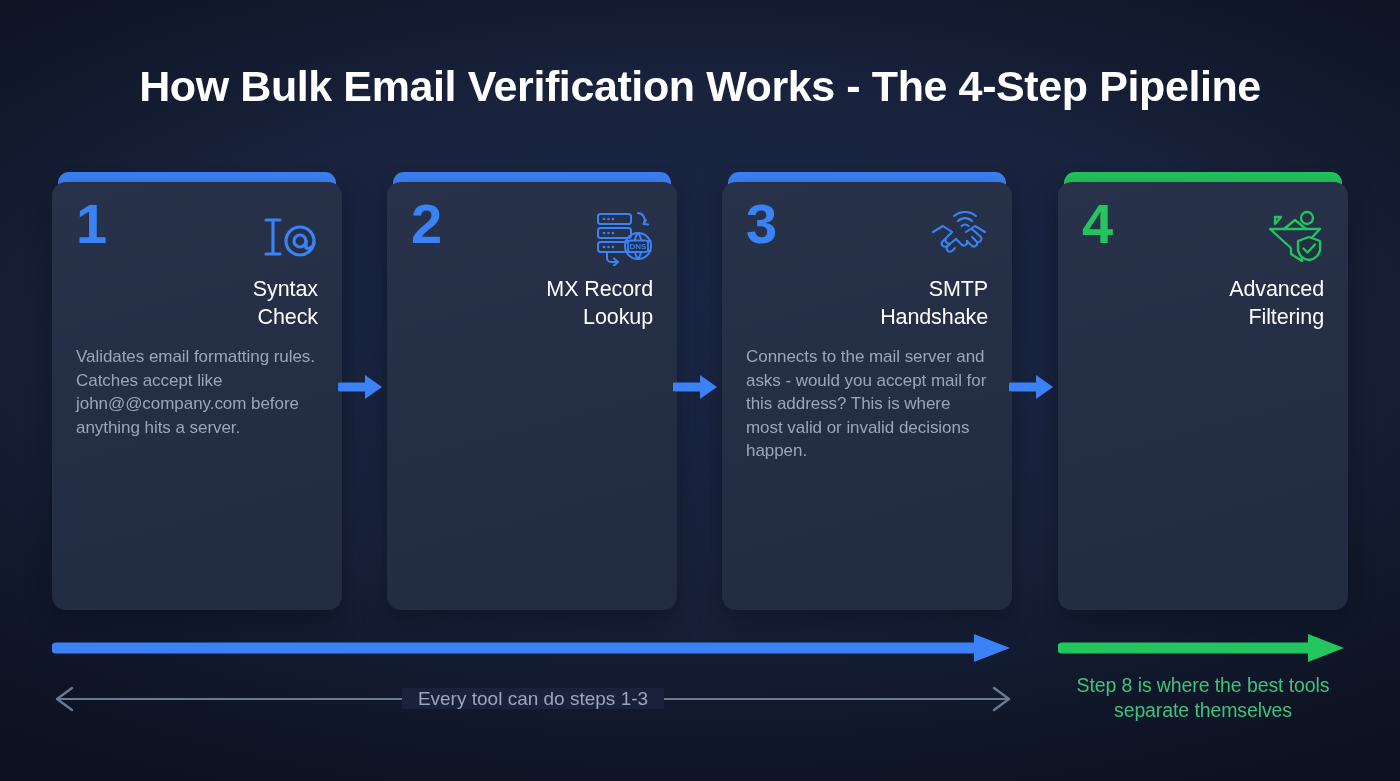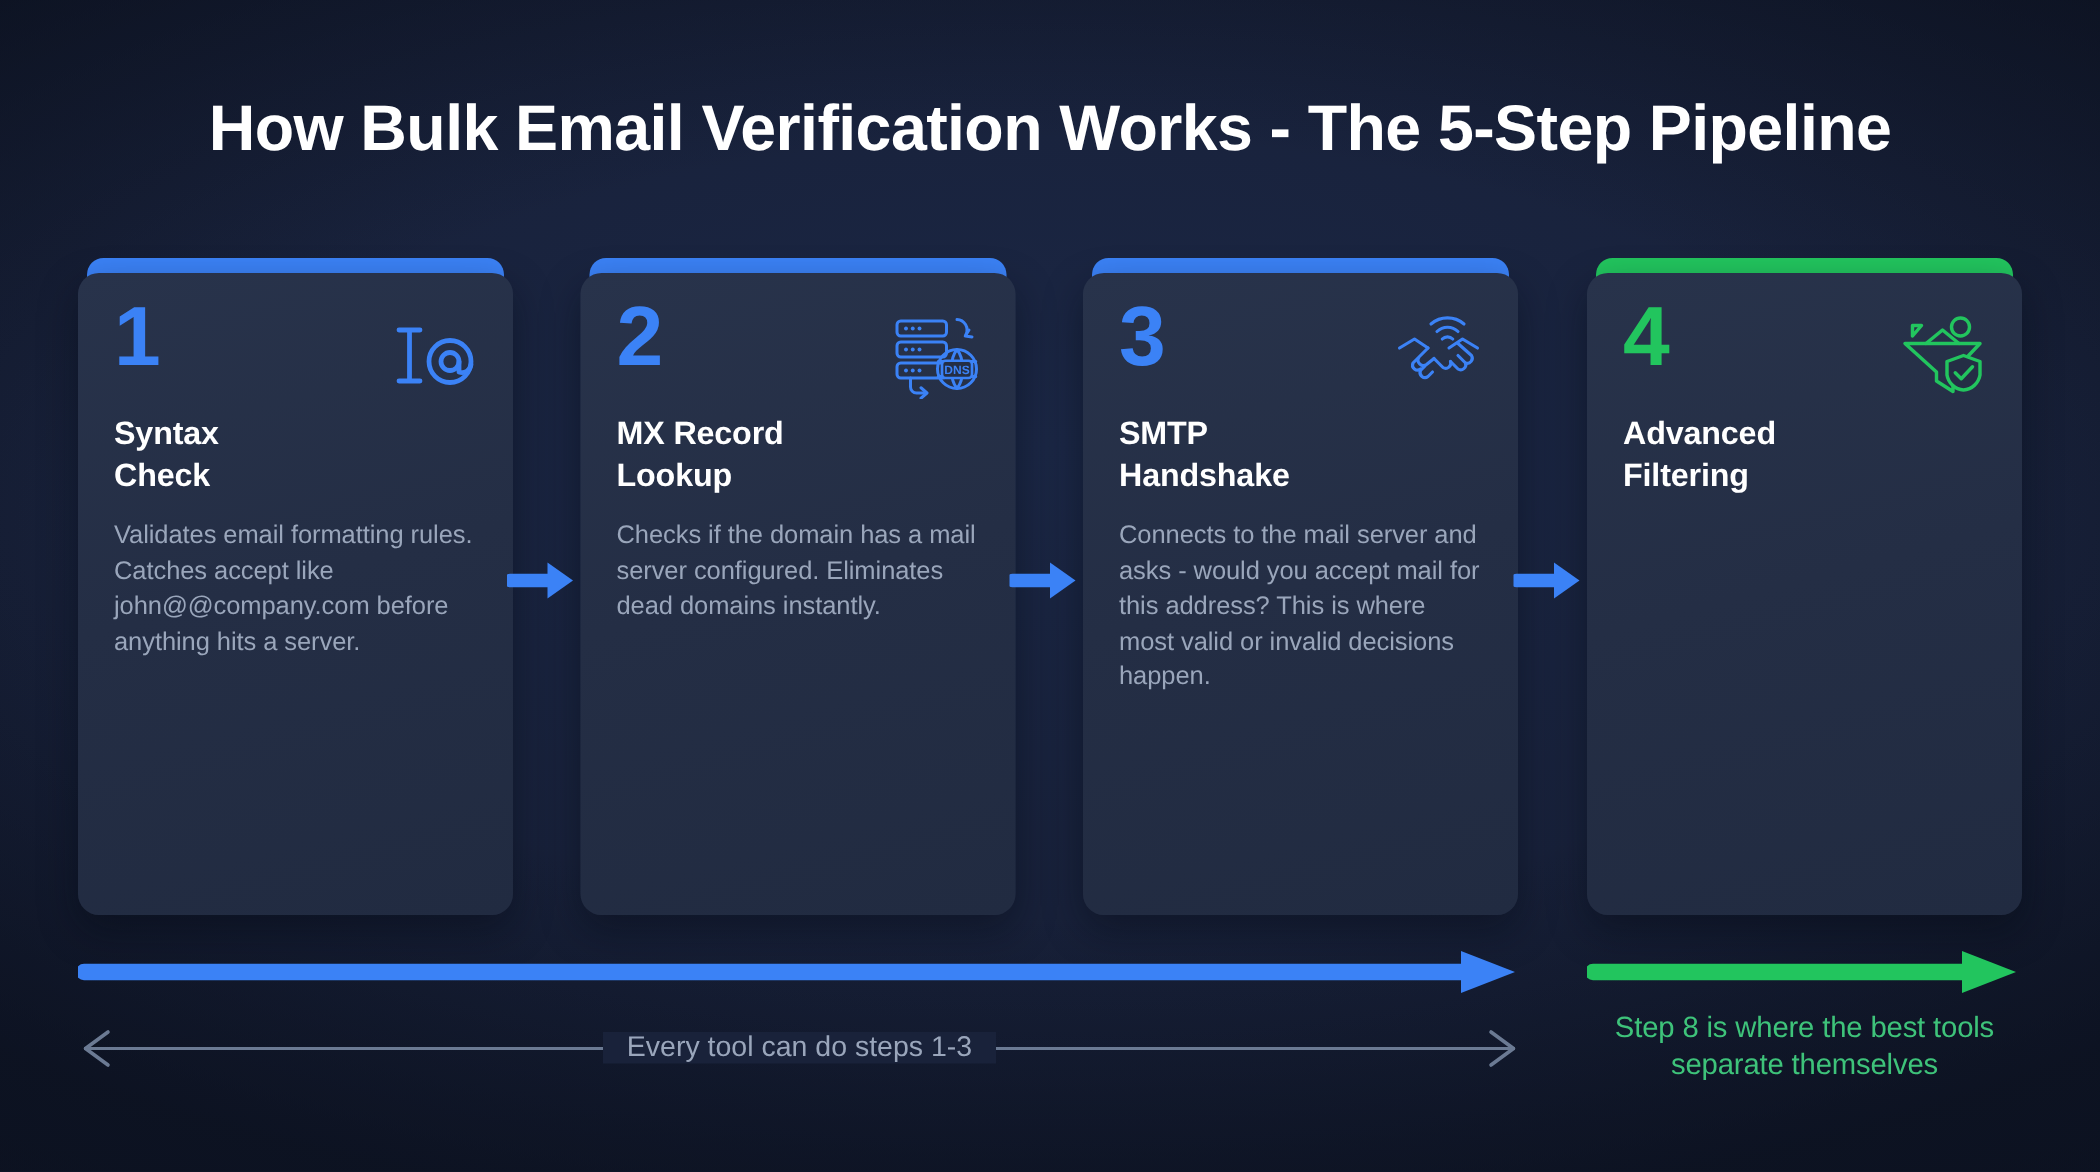--- a/index.html
+++ b/index.html
@@ -114,24 +114,25 @@
     right: -2px;
     width: 62px;
     height: 58px;
   }
   .card-icon svg { display: block; width: 100%; height: 100%; }
 
   .card-title {
     margin-top: 2px;
     color: #ffffff;
     font-size: 21.5px;
-    font-weight: bold;
+    font-weight: normal;
     line-height: 1.30;
     letter-spacing: -0.1px;
     white-space: pre-line;
+    text-align: right;
   }
 
   .card-desc {
     margin-top: 13px;
     color: #9aa6bb;
     font-size: 17px;
     line-height: 1.39;
     letter-spacing: -0.05px;
   }
 
@@ -200,21 +201,21 @@
     font-size: 19.5px;
     line-height: 1.30;
     letter-spacing: -0.1px;
   }
 </style>
 </head>
 <body>
 
 <div class="stage">
 
-  <div class="title">How Bulk Email Verification Works - The 5-Step Pipeline</div>
+  <div class="title">How Bulk Email Verification Works - The 4-Step Pipeline</div>
 
   <div class="cards">
 
     <div class="card-wrap c1">
       <div class="accent"></div>
       <div class="card">
         <div class="card-head">
           <div class="step-num">1</div>
           <div class="card-icon">
             <svg viewBox="0 0 62 58" fill="none" stroke="#3b82f6" stroke-width="3.2" stroke-linecap="round" stroke-linejoin="round">
@@ -257,21 +258,20 @@
               <circle cx="45" cy="38" r="13"></circle>
               <path d="M45 25 c-5 6 -5 20 0 26 c5 -6 5 -20 0 -26Z"></path>
               <path d="M32.5 33 h25 M32.5 43 h25"></path>
               <rect x="35" y="32.5" width="20" height="11.5" rx="2.4" fill="#242e45" stroke="#3b82f6" stroke-width="1.8"></rect>
               <text x="45" y="41.4" font-family="Liberation Sans, sans-serif" font-size="8" font-weight="bold" fill="#3b82f6" stroke="none" text-anchor="middle">DNS</text>
             </svg>
           </div>
         </div>
         <div class="card-title">MX Record
 Lookup</div>
-        <div class="card-desc">Checks if the domain has a mail server configured. Eliminates dead domains instantly.</div>
       </div>
     </div>
 
     <div class="card-wrap c3">
       <div class="accent"></div>
       <div class="card">
         <div class="card-head">
           <div class="step-num">3</div>
           <div class="card-icon">
             <svg viewBox="0 0 62 58" fill="none" stroke="#3b82f6" stroke-width="2.1" stroke-linecap="round" stroke-linejoin="round">

